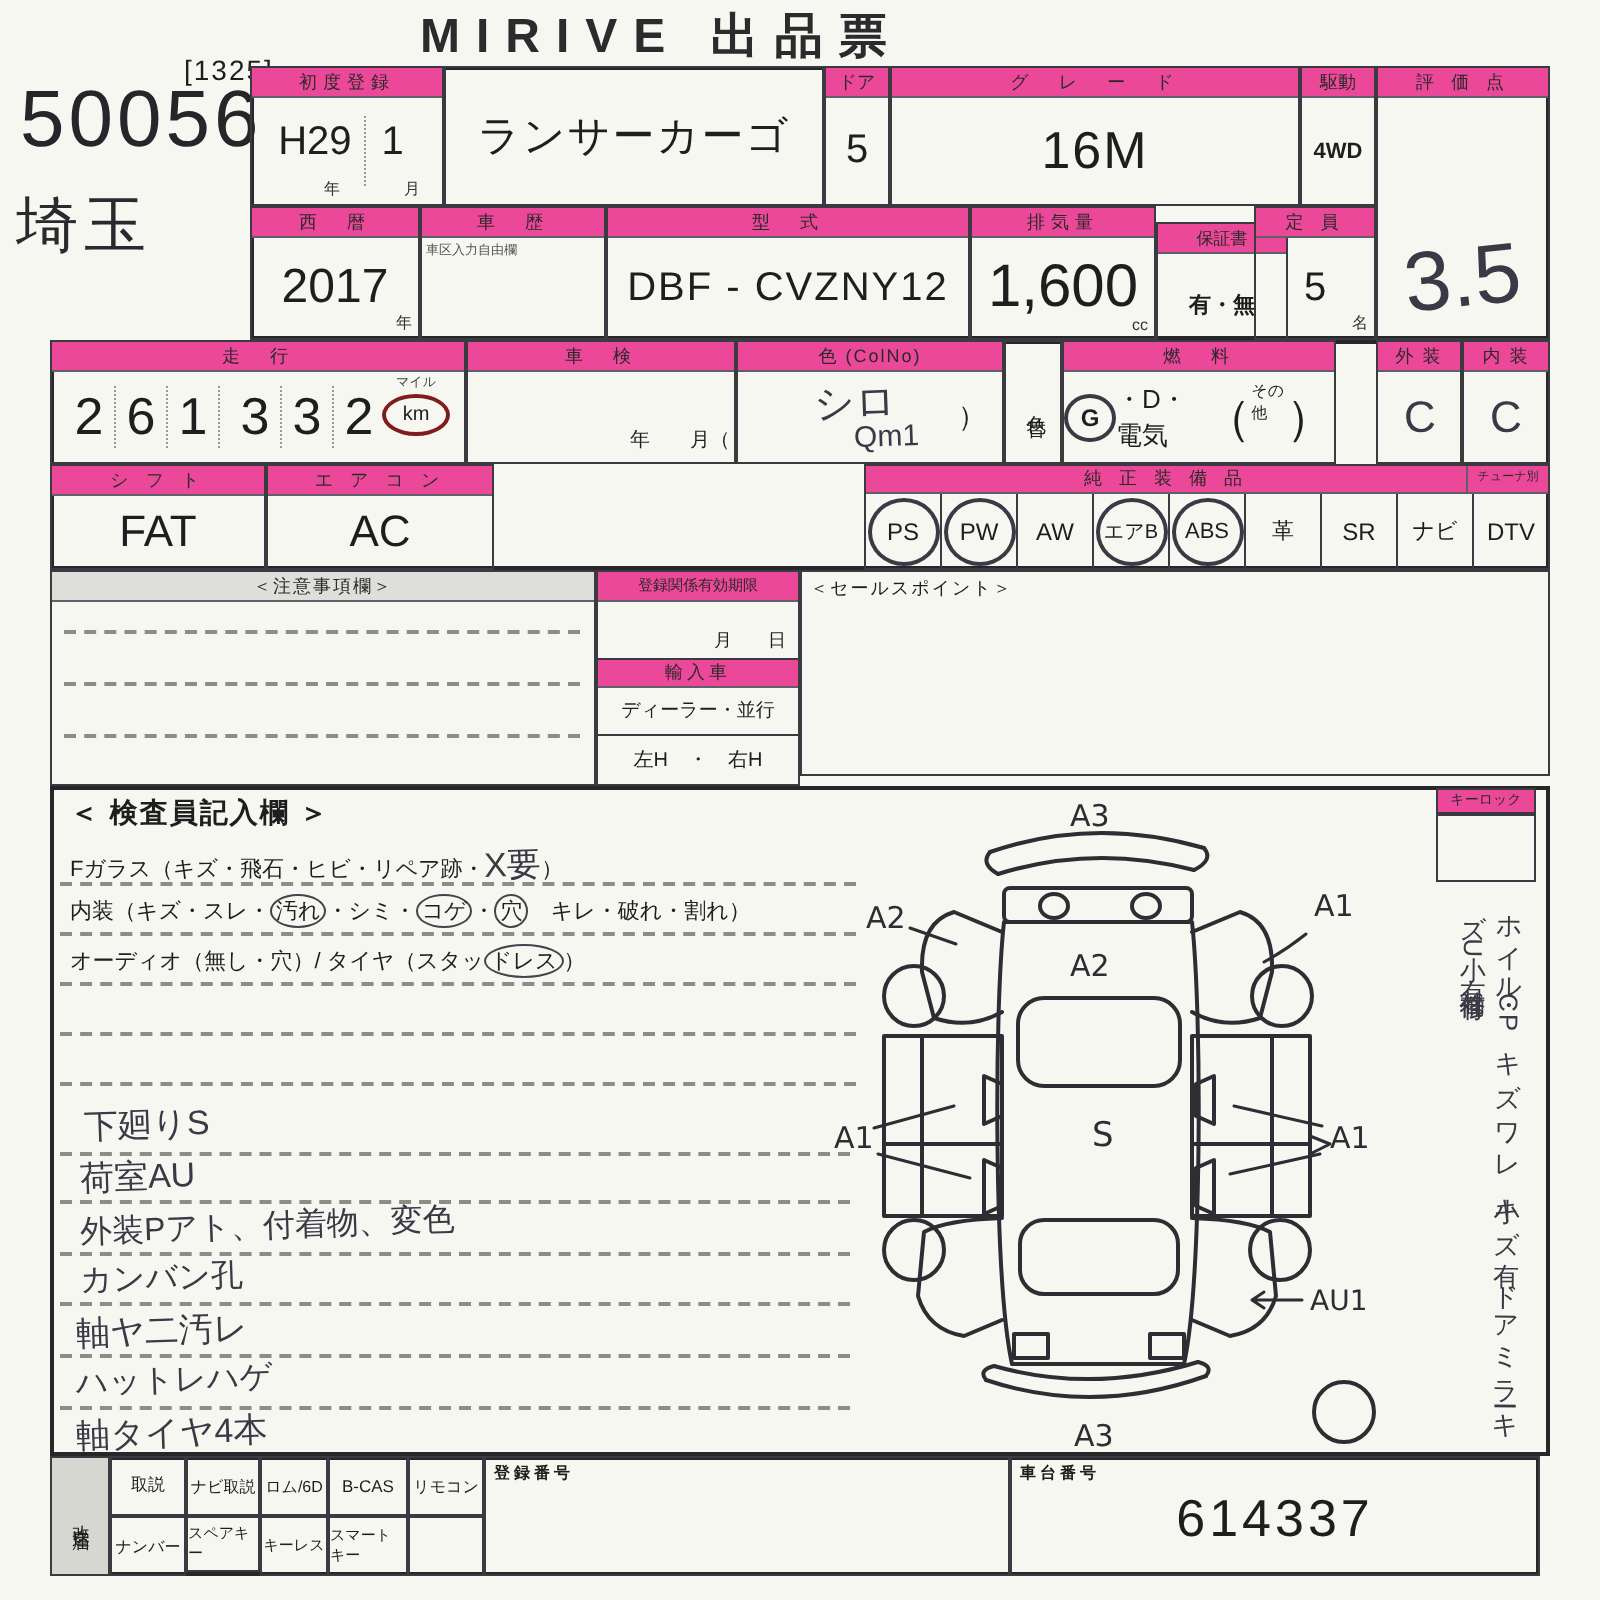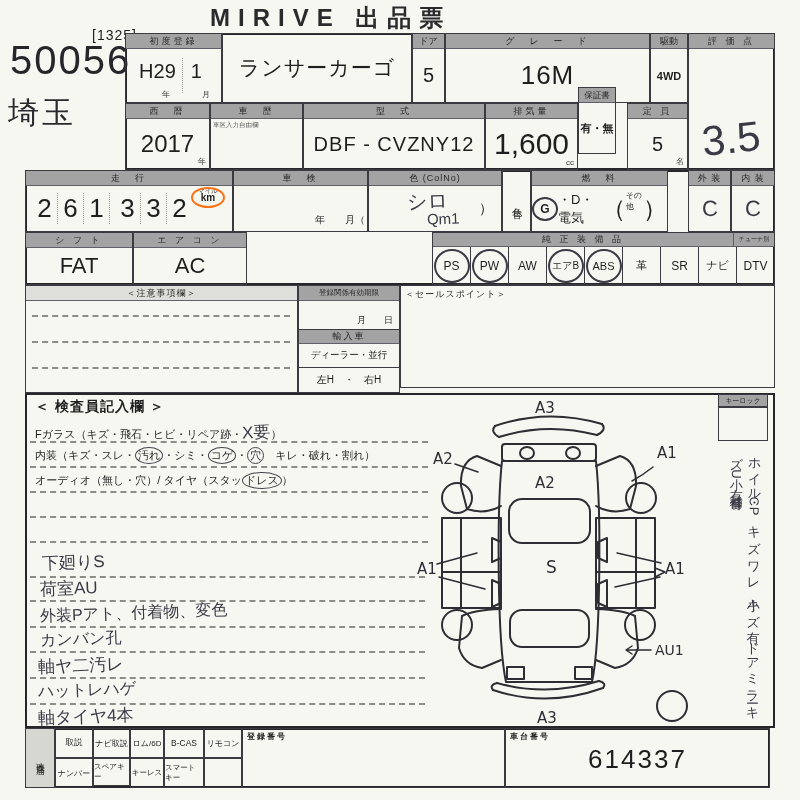--- a/index.html
+++ b/index.html
@@ -1,20 +1,20 @@
 <!DOCTYPE html>
 <html><head>
 <meta charset="utf-8">
 <style>
   html,body{margin:0;padding:0;background:#e9e9e6}
   .sheet{position:relative;width:800px;height:800px;background:#f7f7f2;
     font-family:"Liberation Sans","DejaVu Sans",sans-serif;color:#1e1e1e;overflow:hidden}
   .abs{position:absolute}
   .cell{position:absolute;border:1px solid #3a3a40;display:flex;flex-direction:column;box-sizing:border-box;background:transparent}
-  .hdr{background:#a3a3a3;font-size:9px;letter-spacing:3px;text-align:center;line-height:14px;height:14px;
+  .hdr{background:#ec4899;font-size:9px;letter-spacing:3px;text-align:center;line-height:14px;height:14px;
     border-bottom:1px solid #60606a;color:#2a2a2a;white-space:nowrap;overflow:hidden}
   .val{flex:1;display:flex;align-items:center;justify-content:center;position:relative}
   .frame{position:absolute;border:2px solid #26262b;pointer-events:none;box-sizing:border-box}
   .hand{color:#3a3a46;transform:rotate(-2deg)}
   .dash{position:absolute;height:0;border-top:2px dashed #8d8d88}
   .unit{position:absolute;font-size:8px;color:#333}
   .circ{display:inline-block;border:1.5px solid #44444e;border-radius:50%;padding:0 2px}
   .ecirc{display:inline-flex;align-items:center;justify-content:center;border:2px solid #3a3a44;border-radius:50%;min-width:30px;height:30px;padding:0 1px}
   .eqcell{flex:1;display:flex;align-items:center;justify-content:center;border-right:1px solid #3a3a40;font-size:12px}
   .eqcell:last-child{border-right:none}
@@ -91,42 +91,42 @@
     <div class="hdr">型　式</div>
     <div class="val" style="font-size:20px;letter-spacing:1px">DBF - CVZNY12</div>
   </div>
 
   <div class="cell" style="left:485px;top:103px;width:93px;height:67px">
     <div class="hdr">排気量</div>
     <div class="val" style="font-size:30px">1,600</div>
     <span class="unit" style="right:3px;bottom:2px">cc</span>
   </div>
 
-  <div class="cell" style="left:578px;top:87px;width:38px;height:67px">
+  <div class="cell" style="left:578px;top:111px;width:66px;height:67px">
     <div class="hdr" style="letter-spacing:0;font-size:8.5px">保証書</div>
     <div class="val" style="font-size:11px;font-weight:bold">有・無</div>
   </div>
 
   <div class="cell" style="left:627px;top:103px;width:61px;height:67px">
     <div class="hdr">定 員</div>
     <div class="val" style="font-size:20px">5</div>
     <span class="unit" style="right:3px;bottom:2px">名</span>
   </div>
 
   <div class="cell" style="left:25px;top:170px;width:208px;height:62px">
     <div class="hdr">走　行</div>
     <div class="val" style="justify-content:flex-start;padding-left:6px">
       <span style="font-size:26px;width:25px;text-align:center;border-right:1px dotted #999">2</span>
       <span style="font-size:26px;width:25px;text-align:center;border-right:1px dotted #999">6</span>
       <span style="font-size:26px;width:25px;text-align:center;border-right:1px dotted #999;margin-right:5px">1</span>
       <span style="font-size:26px;width:25px;text-align:center;border-right:1px dotted #999">3</span>
       <span style="font-size:26px;width:25px;text-align:center;border-right:1px dotted #999">3</span>
       <span style="font-size:26px;width:25px;text-align:center">2</span>
       <span class="abs" style="right:8px;top:1px;font-size:6.5px;text-align:center;width:32px;color:#444">マイル</span>
-      <span class="abs" style="right:7px;top:1px;width:30px;height:17px;border:2px solid #f97316;border-radius:50%;font-size:10px;font-weight:bold;display:flex;align-items:center;justify-content:center">km</span>
+      <span class="abs" style="right:7px;top:11px;width:30px;height:17px;border:2px solid #7f1d1d;border-radius:50%;font-size:10px;font-weight:normal;display:flex;align-items:center;justify-content:center">km</span>
     </div>
   </div>
 
   <div class="cell" style="left:233px;top:170px;width:135px;height:62px">
     <div class="hdr">車　検</div>
     <div class="val" style="align-items:flex-end;justify-content:flex-end;font-size:10px;padding:0 2px 4px 0">年　　月（</div>
   </div>
 
   <div class="cell" style="left:368px;top:170px;width:134px;height:62px">
     <div class="hdr" style="letter-spacing:1px">色 (ColNo)</div>

